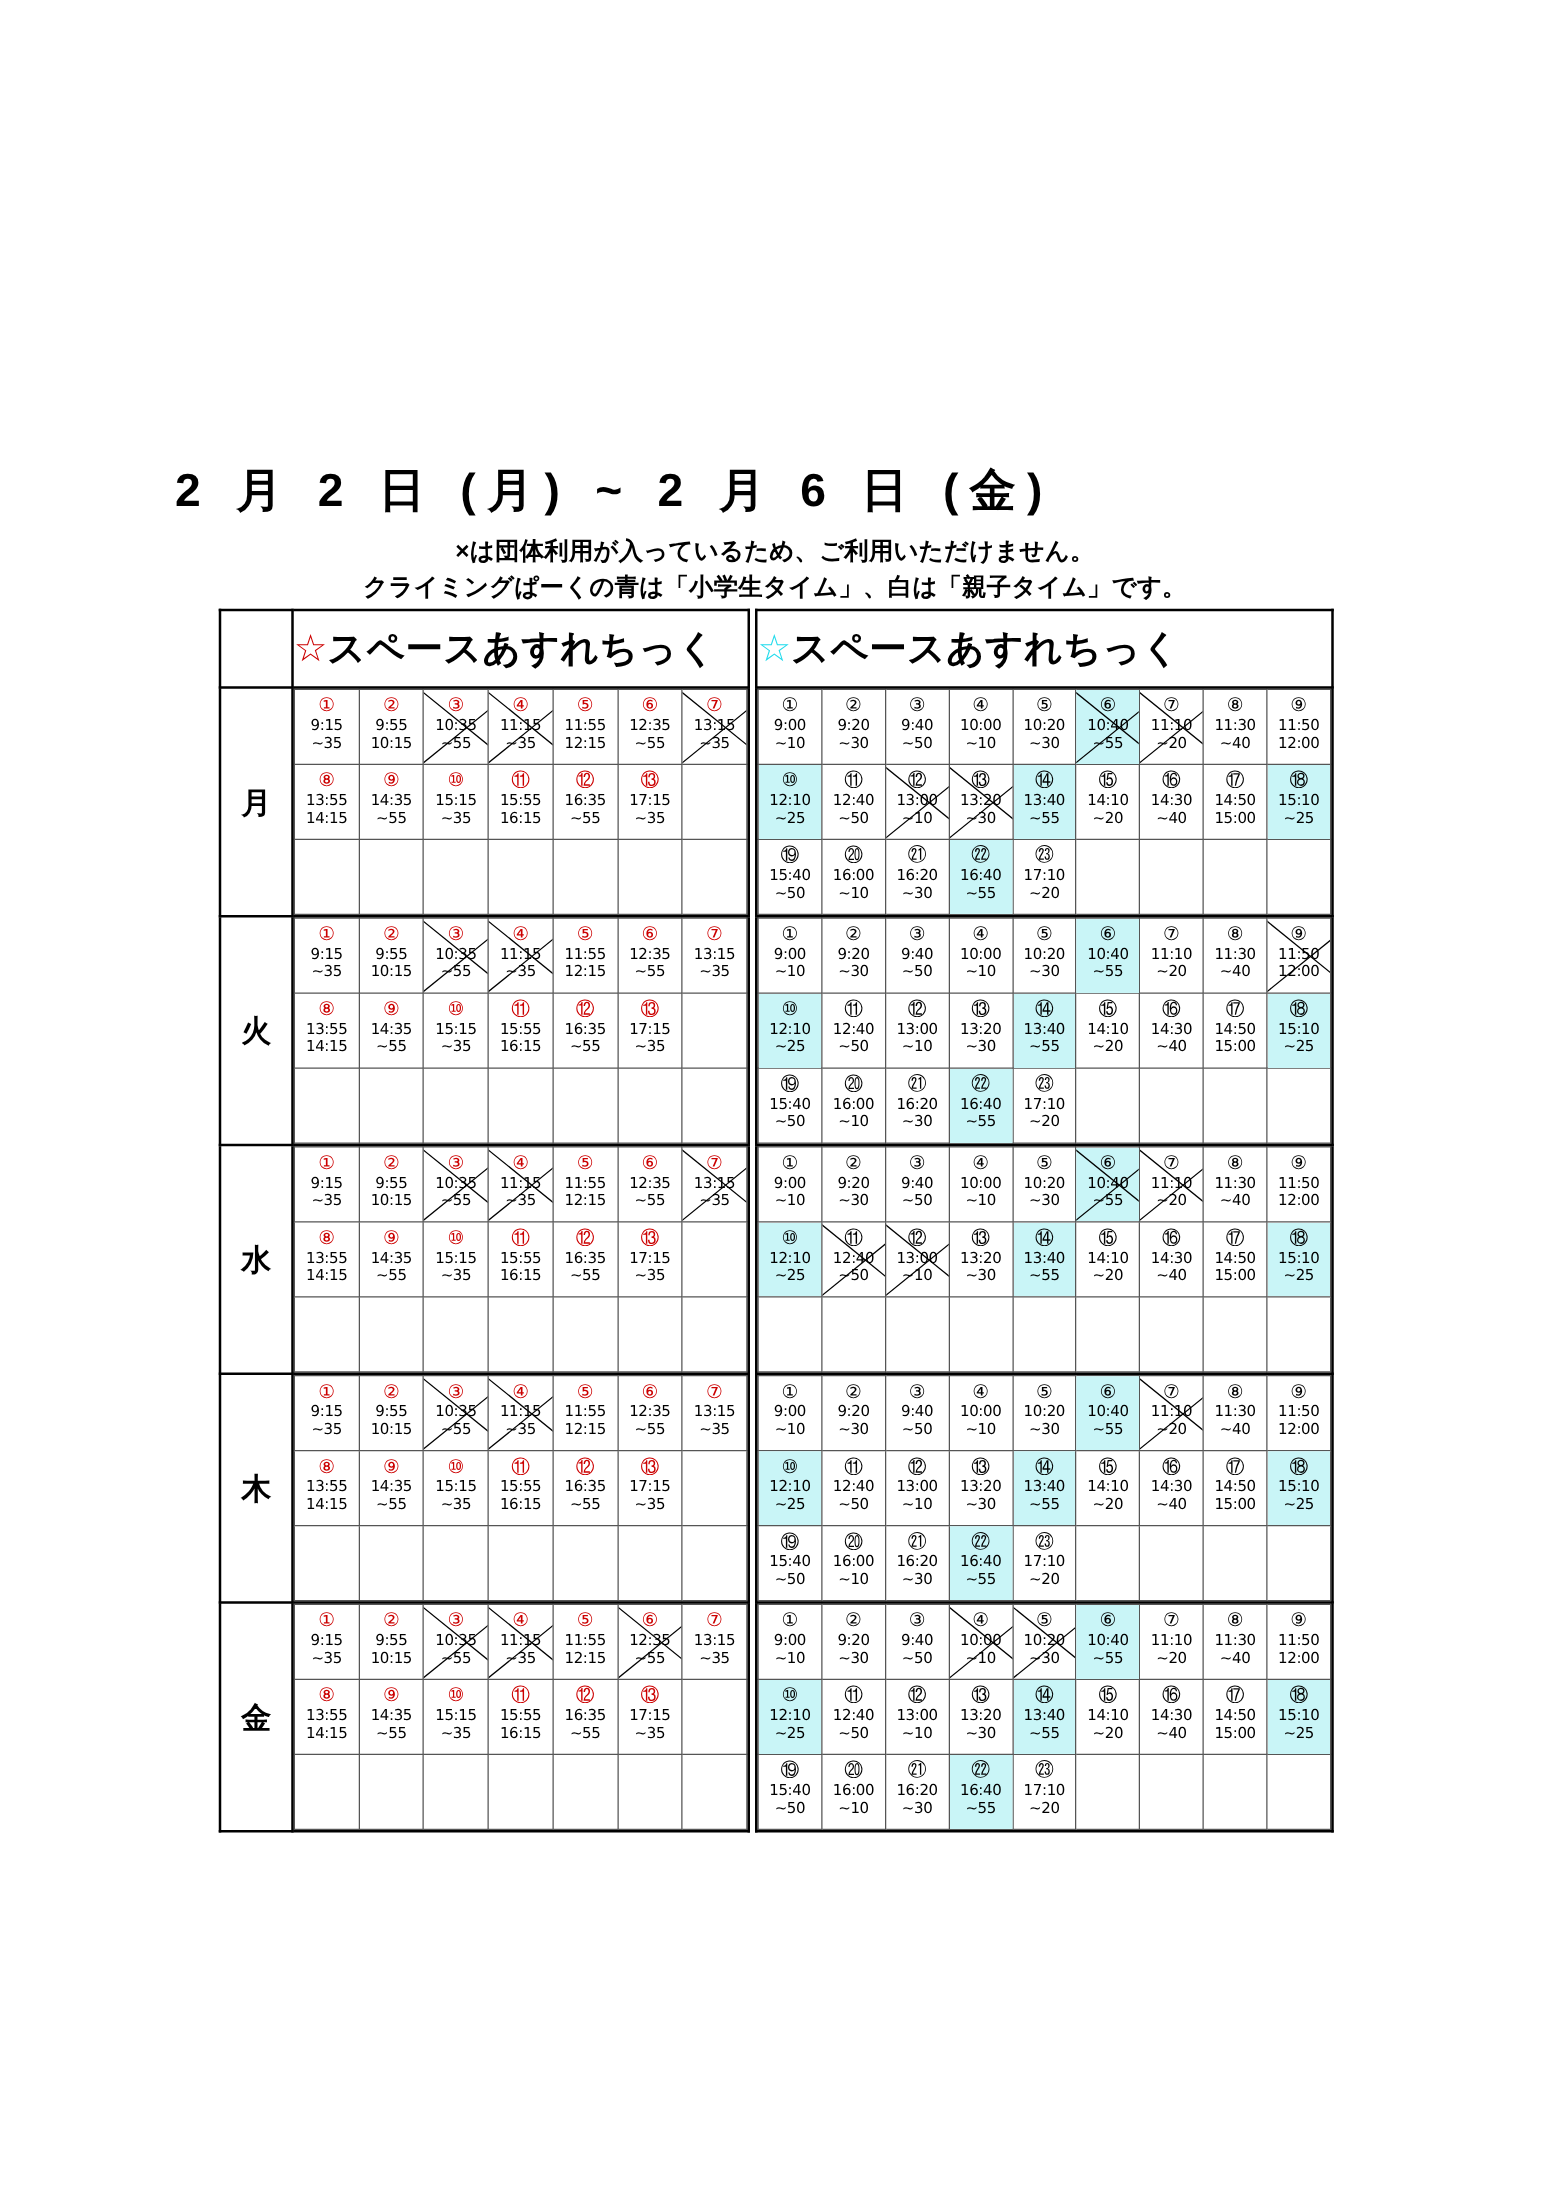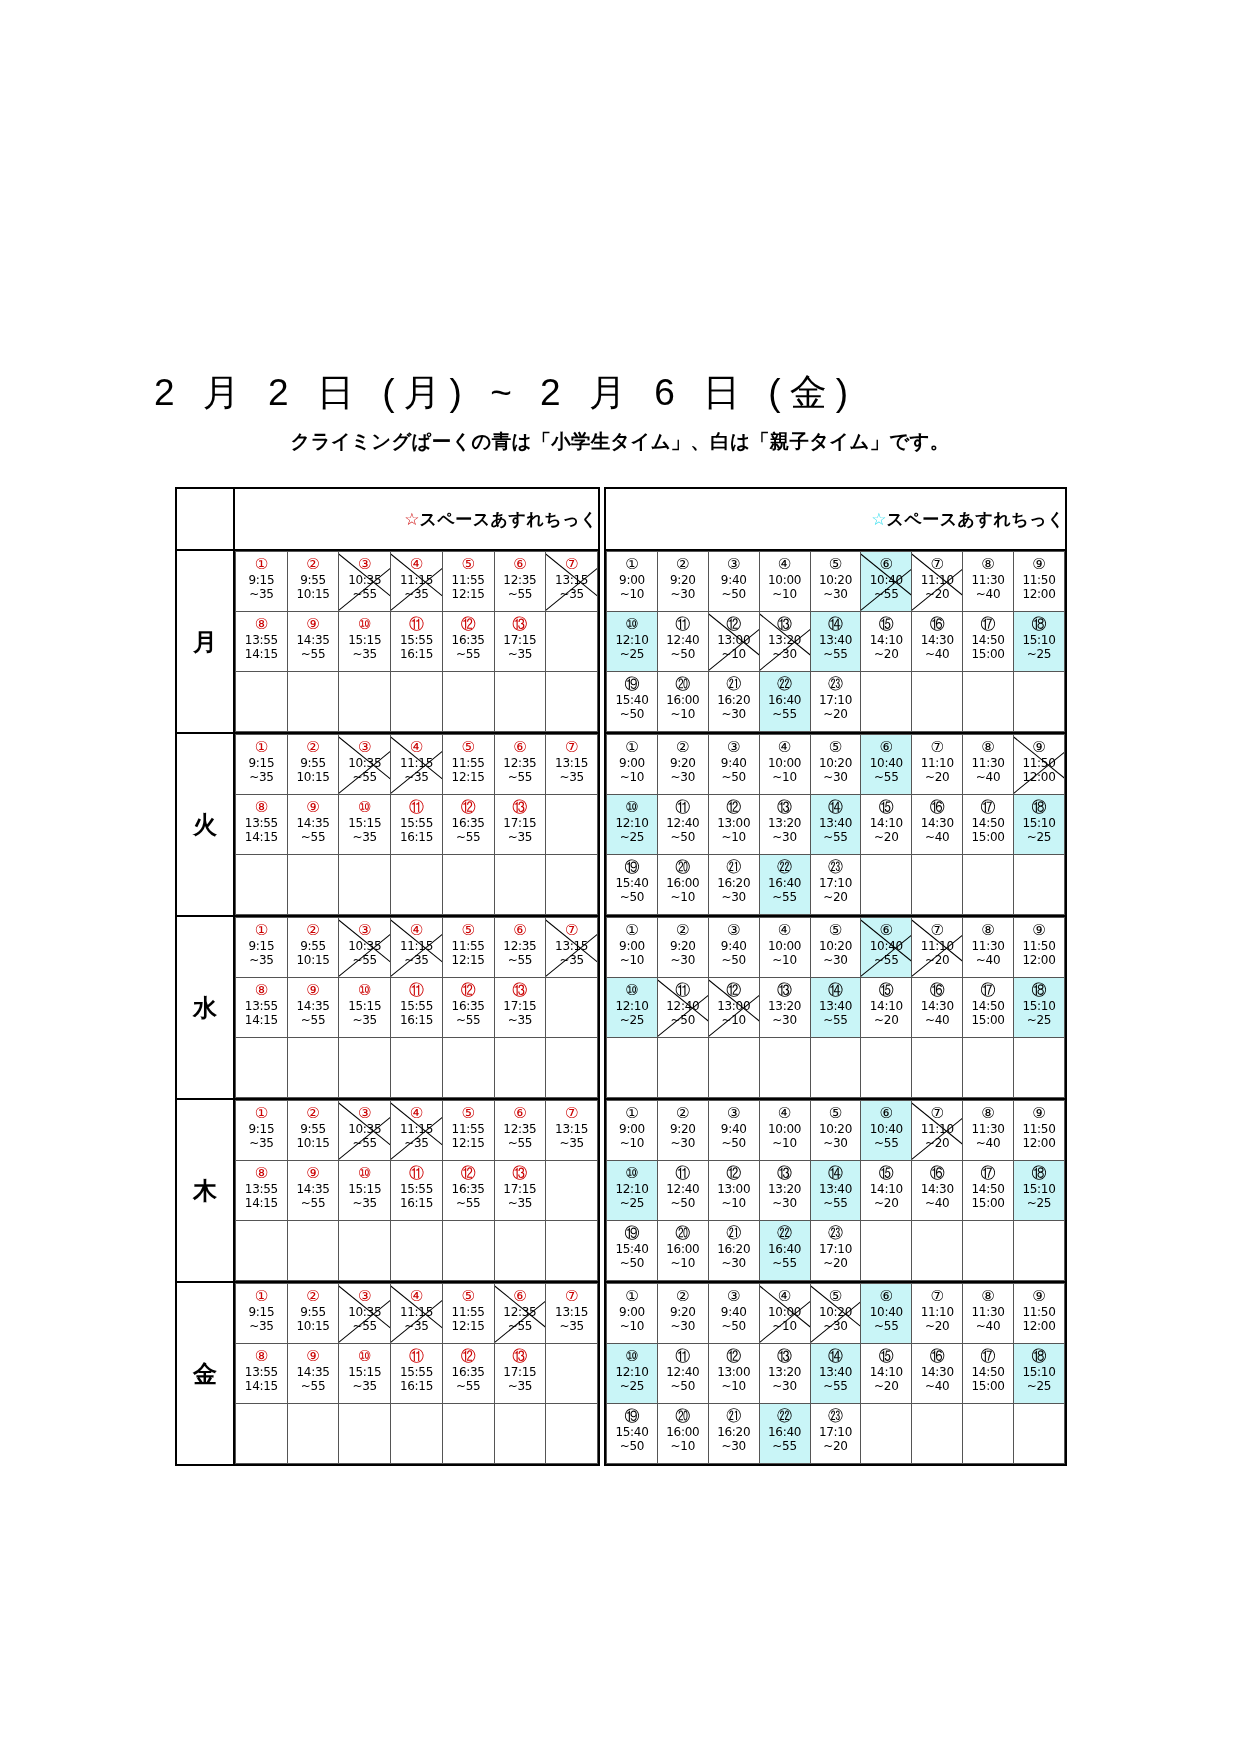--- a/index.html
+++ b/index.html
@@ -8,24 +8,23 @@
     background:#ffffff;
     font-family:"Liberation Sans", sans-serif;
     color:#000;
     position:relative;
   }
   .page { position:absolute; left:0; top:0; width:1240px; height:1754px; }
 
   .title {
     position:absolute; left:0; top:368px; width:983px;
     text-align:center;
-    font-size:37px; font-weight:normal;
+    font-size:37px; font-weight:bold;
     letter-spacing:9px;
     font-family:"Liberation Sans", sans-serif;
-    padding-left:14px;
   }
   .notes {
     position:absolute; left:0; top:427px; width:1240px;
     text-align:center;
   }
   .note-line {
     font-size:19.5px; font-weight:bold; line-height:29px;
     letter-spacing:0.2px;
   }
 
@@ -43,22 +42,22 @@
     border-right:2px solid #000;
     border-top:2px solid #000;
     border-bottom:2px solid #000;
     text-align:center;
     vertical-align:middle;
     font-size:24px; font-weight:bold;
   }
   .header-row td {
     height:60px;
     vertical-align:middle;
-    text-align:right;
-    font-size:17px;
+    text-align:left;
+    font-size:30px;
     font-weight:bold;
     border:2px solid #000;
   }
   .hdr-label { letter-spacing:0.5px; }
   .star-red { color:#cc0000; font-weight:normal; }
   .star-cyan { color:#22dbec; font-weight:normal; }
 
   .sect {
     border-left:2px solid #000;
     border-right:2px solid #000;
@@ -108,20 +107,21 @@
   .xmark::after  { top:100%; transform:rotate(-39deg); }
 </style>
 </head>
 <body>
 
 <div class="page">
 
   <div class="title">2 月 2 日 (月) ~  2 月 6 日 (金)</div>
 
   <div class="notes">
+    <div class="note-line">×は団体利用が入っているため、ご利用いただけません。</div>
     <div class="note-line">クライミングぱーくの青は「小学生タイム」、白は「親子タイム」です。</div>
   </div>
 
   <table class="sched">
     <colgroup>
       <col style="width:58px">
       <col style="width:365px">
       <col style="width:6px">
       <col style="width:461px">
     </colgroup>

